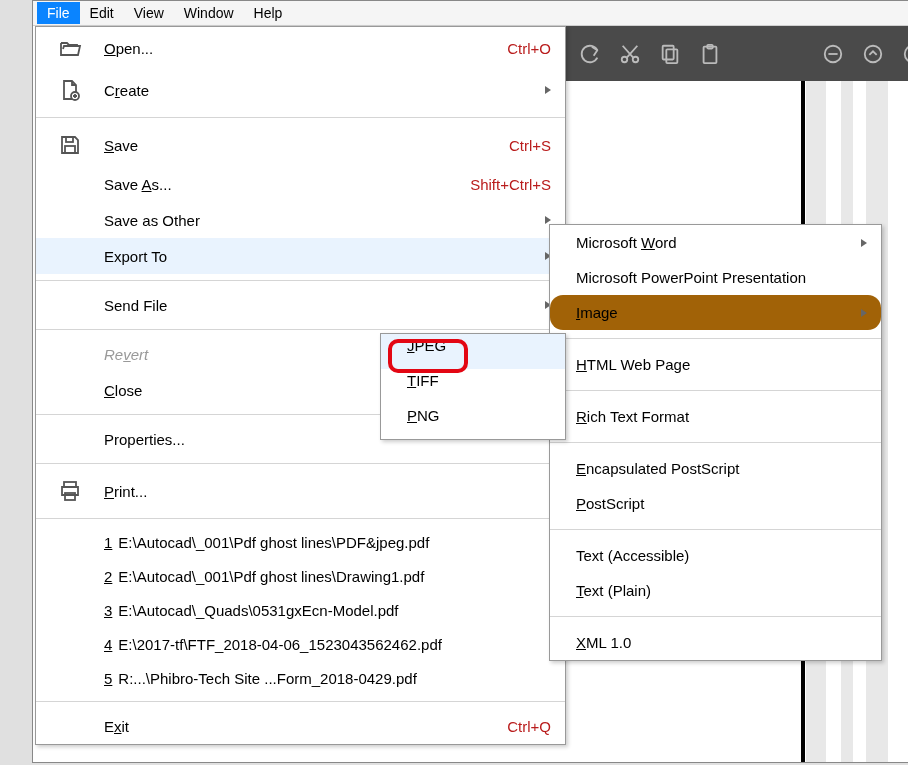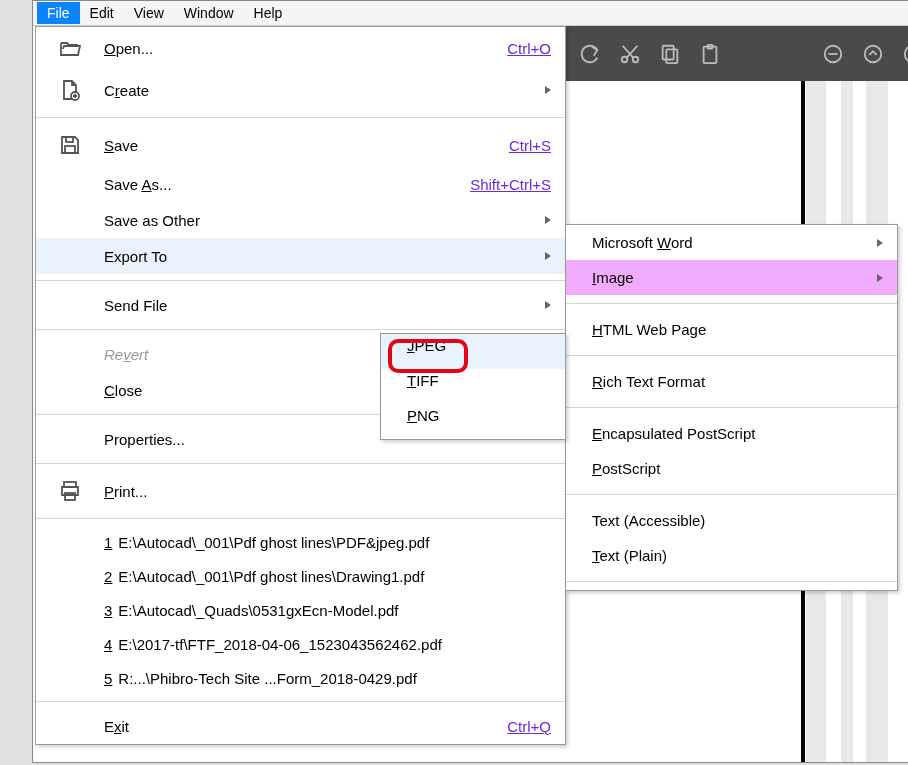--- a/index.html
+++ b/index.html
@@ -97,21 +97,21 @@
     .menu-item.disabled { color: #999; font-style: italic; }
     .menu-icon-col {
       width: 68px;
       display: flex;
       justify-content: center;
       align-items: center;
     }
     .menu-icon-col svg { width: 24px; height: 24px; }
     .menu-label { flex: 1; font-size: 15px; }
     .menu-label .mnemonic { text-decoration: underline; }
-    .menu-shortcut { color: #6d28d9; font-size: 15px; text-decoration: underline; }
+    .menu-shortcut { color: #b91c1c; font-size: 15px; }
     .menu-arrow {
       width: 0; height: 0;
       border-top: 4px solid transparent;
       border-bottom: 4px solid transparent;
       border-left: 6px solid #666;
       margin-left: 8px;
     }
     .menu-sep {
       height: 1px;
       background: #d5d5d5;
@@ -130,32 +130,32 @@
       margin-right: 6px;
     }
     .submenu {
       position: absolute;
       background: #fff;
       border: 1px solid #999;
       box-shadow: 2px 2px 4px rgba(0,0,0,0.2);
     }
     .export-submenu {
       top: 223px;
-      left: 532px;
+      left: 516px;
       width: 333px;
     }
     .sub-item {
       display: flex;
       align-items: center;
       height: 35px;
       padding: 0 14px 0 26px;
       font-size: 15px;
       cursor: default;
     }
-    .sub-item.highlighted { background: #f0abfc; }
+    .sub-item.highlighted { background: #a16207; border-radius: 13px; }
     .sub-item .menu-label { flex: 1; }
     .sub-sep { height: 1px; background: #d5d5d5; margin: 8px 0; }
     .image-submenu {
       top: 332px;
       left: 347px;
       width: 186px;
     }
     .img-item {
       display: flex;
       align-items: center;
@@ -349,20 +349,23 @@
       <div class="menu-label">E<span class="mnemonic">x</span>it</div>
       <div class="menu-shortcut">Ctrl+Q</div>
     </div>
   </div>
 
   <div class="submenu export-submenu">
     <div class="sub-item">
       <div class="menu-label">Microsoft <span class="mnemonic">W</span>ord</div>
       <div class="menu-arrow"></div>
     </div>
+    <div class="sub-item">
+      <div class="menu-label">Microsoft PowerPoint Presentation</div>
+    </div>
     <div class="sub-item highlighted">
       <div class="menu-label"><span class="mnemonic">I</span>mage</div>
       <div class="menu-arrow"></div>
     </div>
     <div class="sub-sep"></div>
     <div class="sub-item">
       <div class="menu-label"><span class="mnemonic">H</span>TML Web Page</div>
     </div>
     <div class="sub-sep"></div>
     <div class="sub-item">
@@ -376,20 +379,23 @@
       <div class="menu-label"><span class="mnemonic">P</span>ostScript</div>
     </div>
     <div class="sub-sep"></div>
     <div class="sub-item">
       <div class="menu-label">Text (Accessible)</div>
     </div>
     <div class="sub-item">
       <div class="menu-label"><span class="mnemonic">T</span>ext (Plain)</div>
     </div>
     <div class="sub-sep"></div>
+    <div class="sub-item">
+      <div class="menu-label"><span class="mnemonic">X</span>ML 1.0</div>
+    </div>
   </div>
 
   <div class="submenu image-submenu">
     <div class="img-item highlighted">
       <div class="menu-label"><span class="mnemonic">J</span>PEG</div>
     </div>
     <div class="img-item">
       <div class="menu-label"><span class="mnemonic">T</span>IFF</div>
     </div>
     <div class="img-item">

